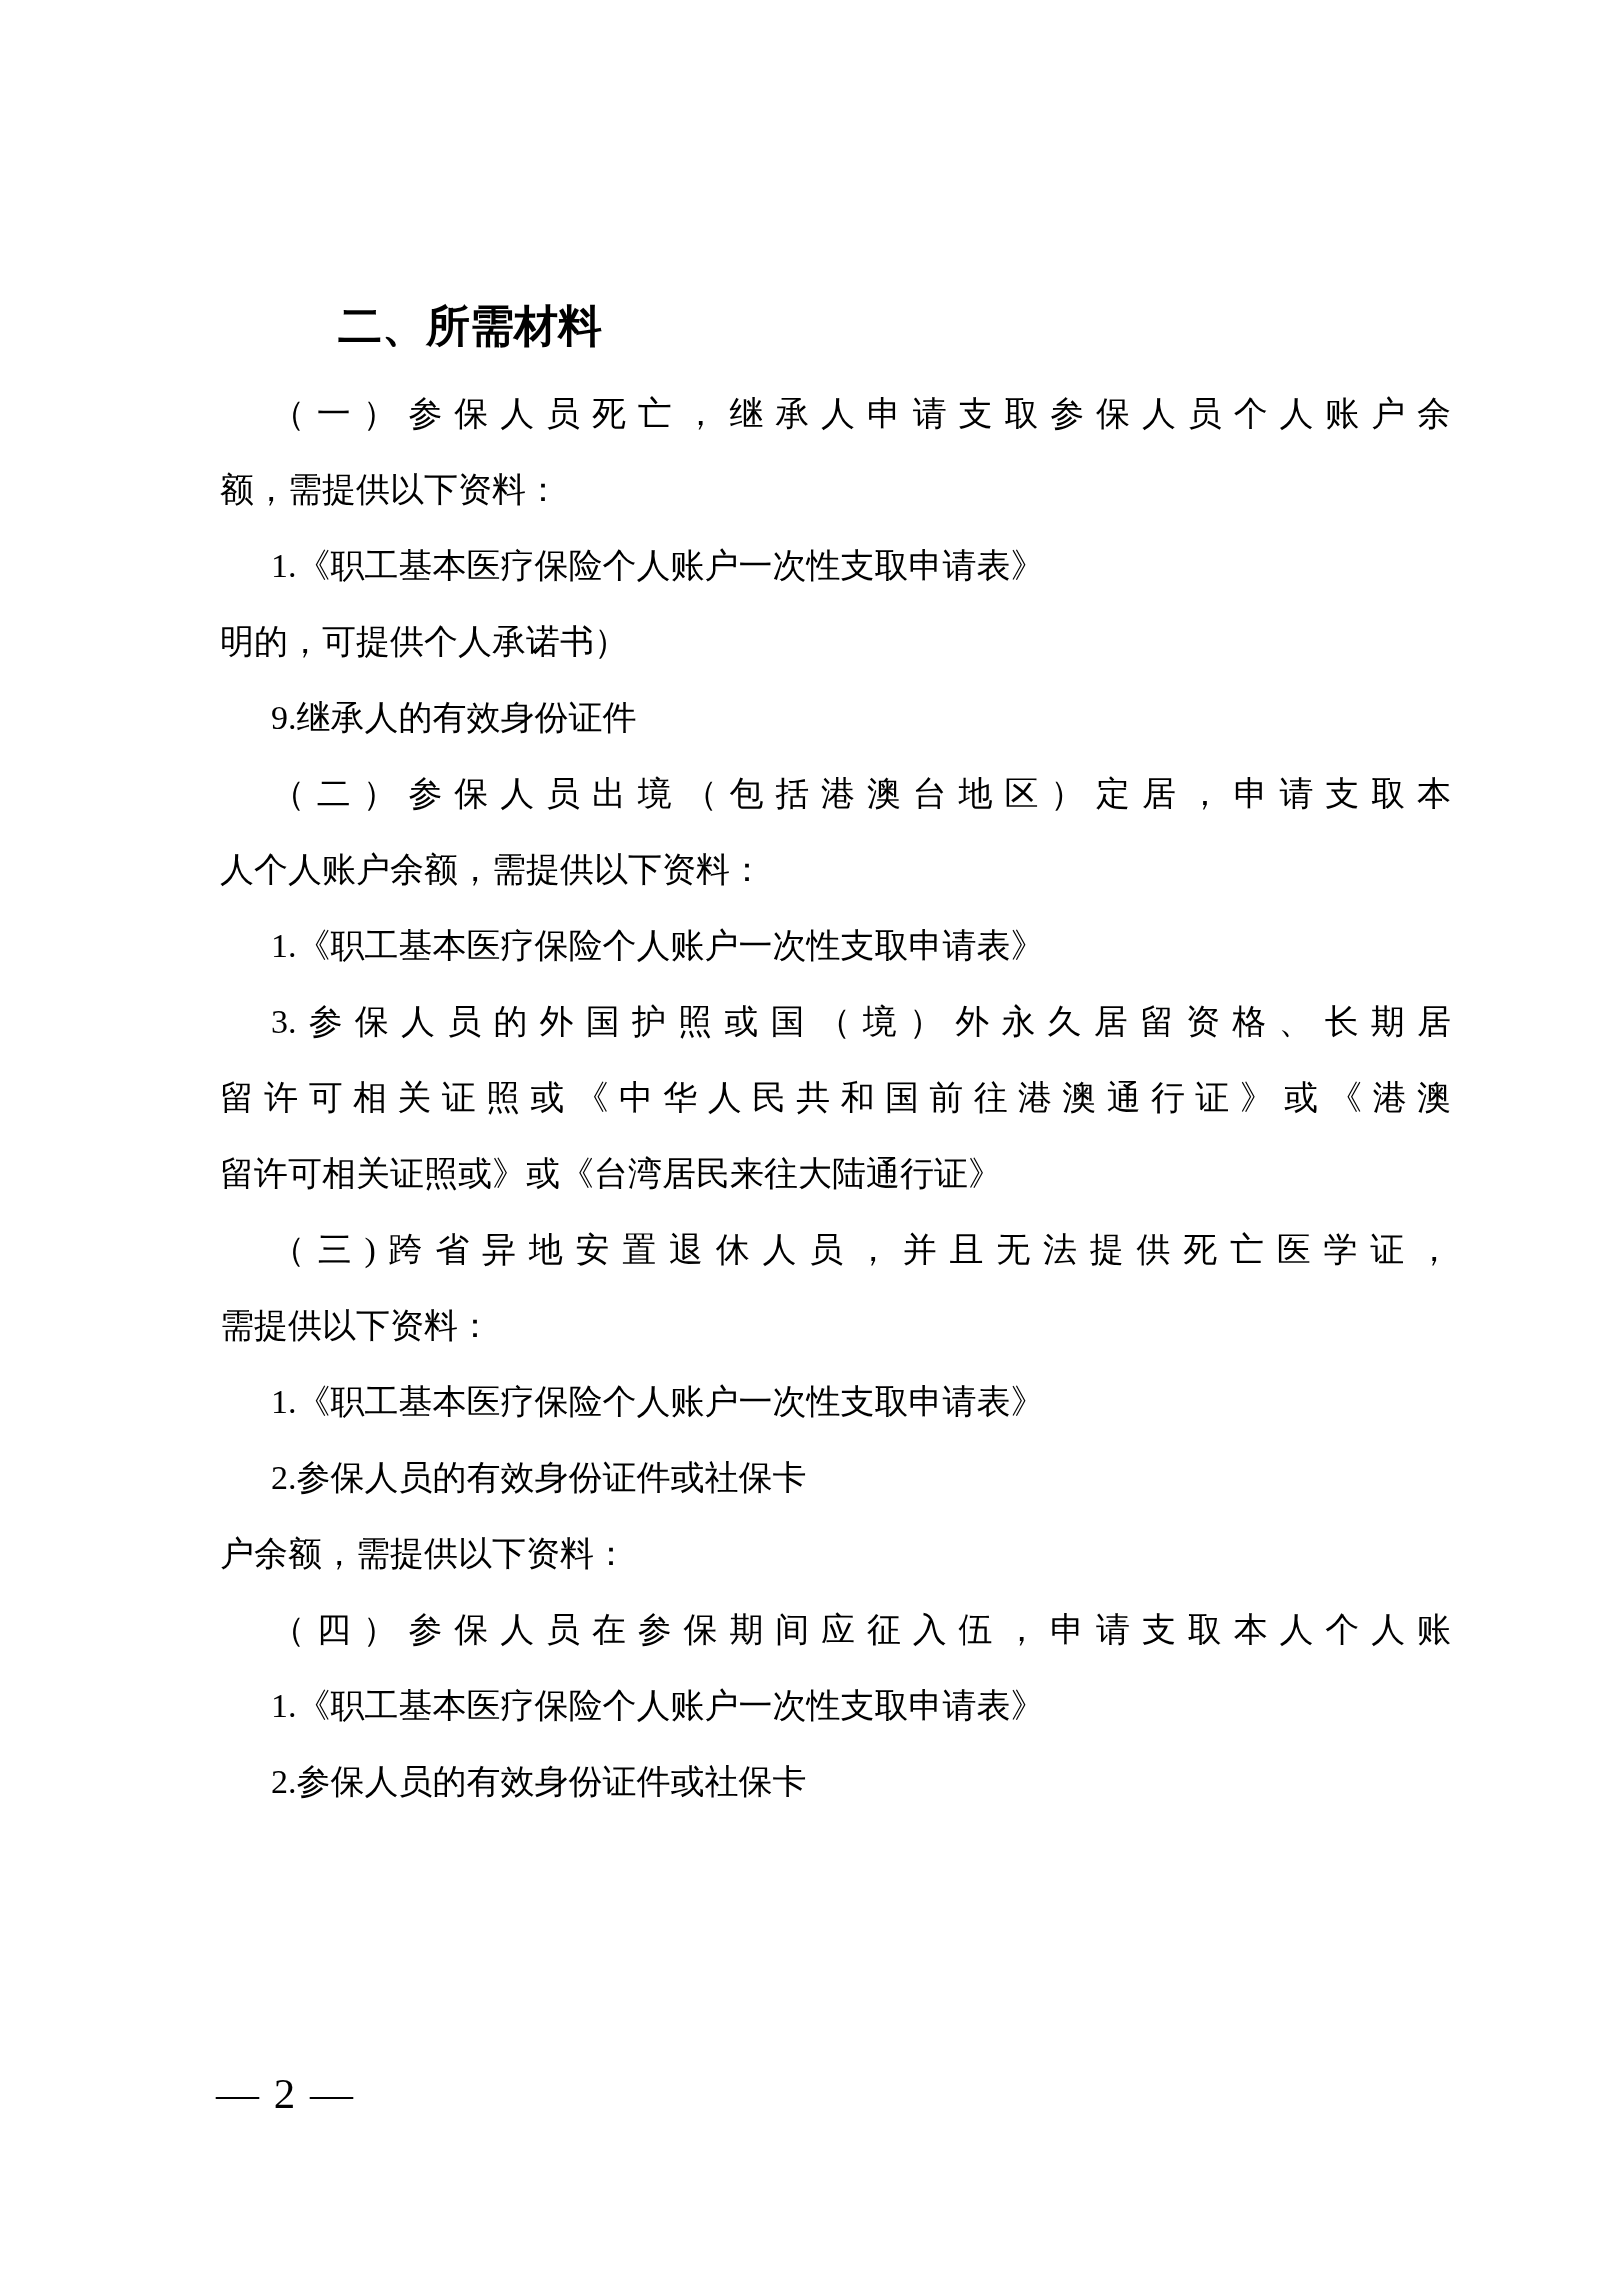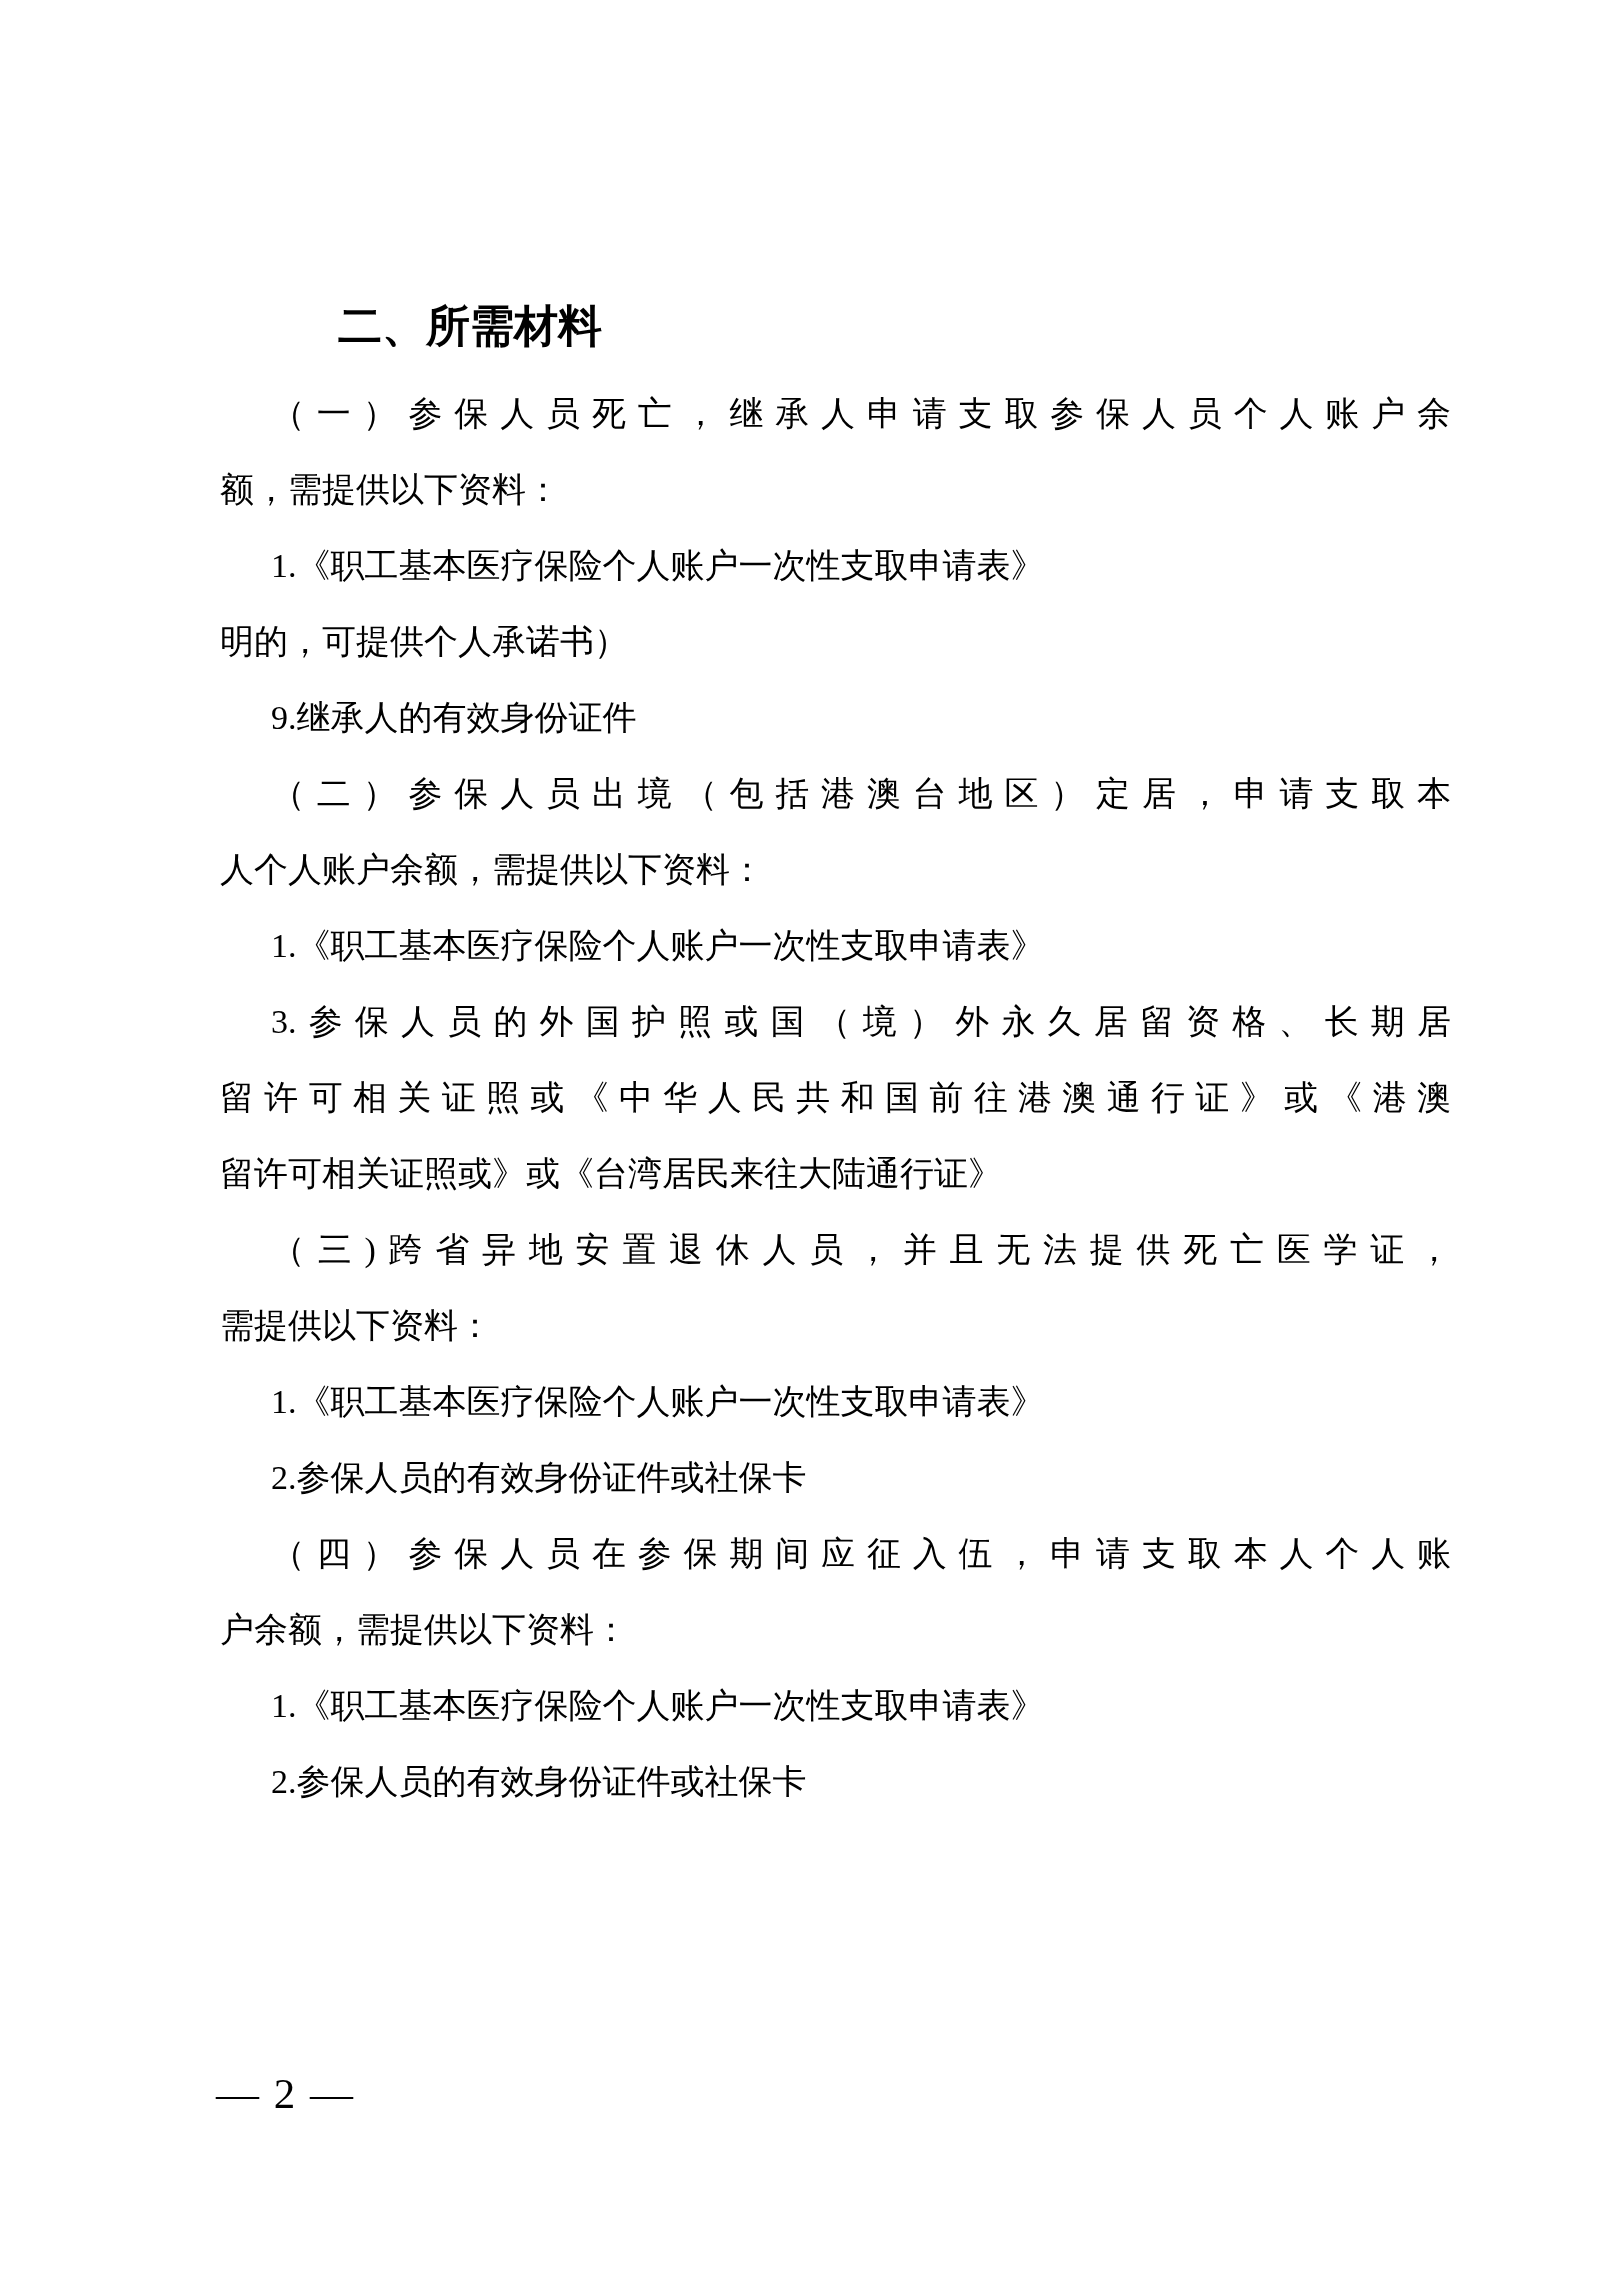--- a/index.html
+++ b/index.html
@@ -108,22 +108,22 @@
 
     <div class="para">
       <div class="line first last">1.《职工基本医疗保险个人账户一次性支取申请表》</div>
     </div>
 
     <div class="para">
       <div class="line first last">2.参保人员的有效身份证件或社保卡</div>
     </div>
 
     <div class="para">
+      <div class="line last">户余额，需提供以下资料：</div>
       <div class="line first">（四）参保人员在参保期间应征入伍，申请支取本人个人账</div>
-      <div class="line last">户余额，需提供以下资料：</div>
     </div>
 
     <div class="para">
       <div class="line first last">1.《职工基本医疗保险个人账户一次性支取申请表》</div>
     </div>
 
     <div class="para">
       <div class="line first last">2.参保人员的有效身份证件或社保卡</div>
     </div>
 

